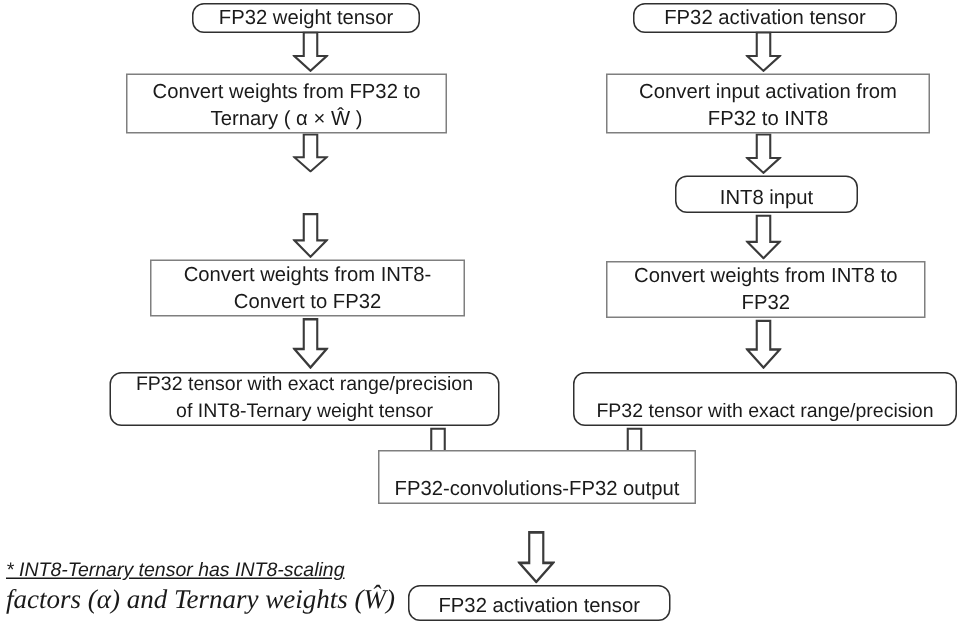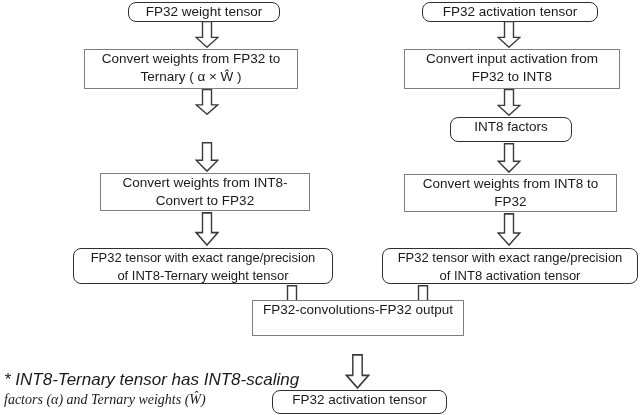--- a/index.html
+++ b/index.html
@@ -4,31 +4,31 @@
 <style>
   html,body { margin:0; padding:0; background:#ffffff; }
   .canvas {
     position:relative; width:640px; height:415px; overflow:hidden;
     background:var(--background,#ffffff);
     font-family:"Liberation Sans", sans-serif;
     color:var(--text,#1a1a1a);
   }
   .node {
     position:absolute; box-sizing:border-box;
-    display:flex; flex-direction:column; align-items:center; justify-content:flex-start;
+    display:flex; flex-direction:column; align-items:center; justify-content:flex-end;
     text-align:center; background:#ffffff;
     font-size:13.5px; line-height:18px; white-space:nowrap;
   }
   .rounded { border:1.5px solid var(--rounded-box-border,#2f2f2f); border-radius:8px; }
   .rect    { border:1px solid var(--rect-box-border,#7f7f7f); }
   .arrow   { position:absolute; display:block; }
   .arrow path { fill:#ffffff; stroke:var(--arrow-outline,#3a3a3a); stroke-width:1.4; }
   .footnote { position:absolute; left:4px; top:370px; }
-  .fn1 { font-style:italic; font-size:17px; line-height:19px; font-family:"Liberation Sans",sans-serif; }
-  .fn2 { font-style:italic; font-size:14px; line-height:21px; font-family:"Liberation Serif",serif; }
+  .fn1 { font-style:italic; font-size:13px; line-height:19px; font-family:"Liberation Sans",sans-serif;text-decoration:underline; }
+  .fn2 { font-style:italic; font-size:18px; line-height:21px; font-family:"Liberation Serif",serif; }
 </style>
 </head>
 <body>
 
 <div class="canvas">
 
   <div class="node rounded" style="left:128px;top:2px;width:152px;height:20px">
     <span>FP32 weight tensor</span>
   </div>
 
@@ -79,39 +79,38 @@
   <div class="node rect" style="left:404px;top:49px;width:216px;height:40px">
     <span>Convert input activation from</span>
     <span>FP32 to INT8</span>
   </div>
 
   <svg class="arrow" style="left:497px;top:89px;width:24px;height:27px" viewBox="0 0 24 28" preserveAspectRatio="none">
     <path d="M7.5 0.7 L16.5 0.7 L16.5 17 L22.8 17 L12 27.2 L1.2 17 L7.5 17 Z"></path>
   </svg>
 
   <div class="node rounded" style="left:450px;top:117px;width:122px;height:25px">
-    <span>INT8 factors</span>
+    <span>INT8 input</span>
   </div>
 
   <svg class="arrow" style="left:497px;top:143px;width:24px;height:30px" viewBox="0 0 24 28" preserveAspectRatio="none">
     <path d="M7.5 0.7 L16.5 0.7 L16.5 17 L22.8 17 L12 27.2 L1.2 17 L7.5 17 Z"></path>
   </svg>
 
   <div class="node rect" style="left:404px;top:174px;width:213px;height:38px">
     <span>Convert weights from INT8 to</span>
     <span>FP32</span>
   </div>
 
   <svg class="arrow" style="left:497px;top:213px;width:24px;height:33px" viewBox="0 0 24 28" preserveAspectRatio="none">
     <path d="M7.5 0.7 L16.5 0.7 L16.5 17 L22.8 17 L12 27.2 L1.2 17 L7.5 17 Z"></path>
   </svg>
 
   <div class="node rounded" style="left:382px;top:248px;width:256px;height:36px;font-size:13px">
     <span>FP32 tensor with exact range/precision</span>
-    <span>of INT8 activation tensor</span>
   </div>
 
   <svg class="arrow" style="left:411px;top:285px;width:24px;height:29px" viewBox="0 0 24 28" preserveAspectRatio="none">
     <path d="M7.5 0.7 L16.5 0.7 L16.5 17 L22.8 17 L12 27.2 L1.2 17 L7.5 17 Z"></path>
   </svg>
 
   <div class="node rect" style="left:252px;top:300px;width:212px;height:36px">
     <span>FP32-convolutions-FP32 output</span>
   </div>
 

